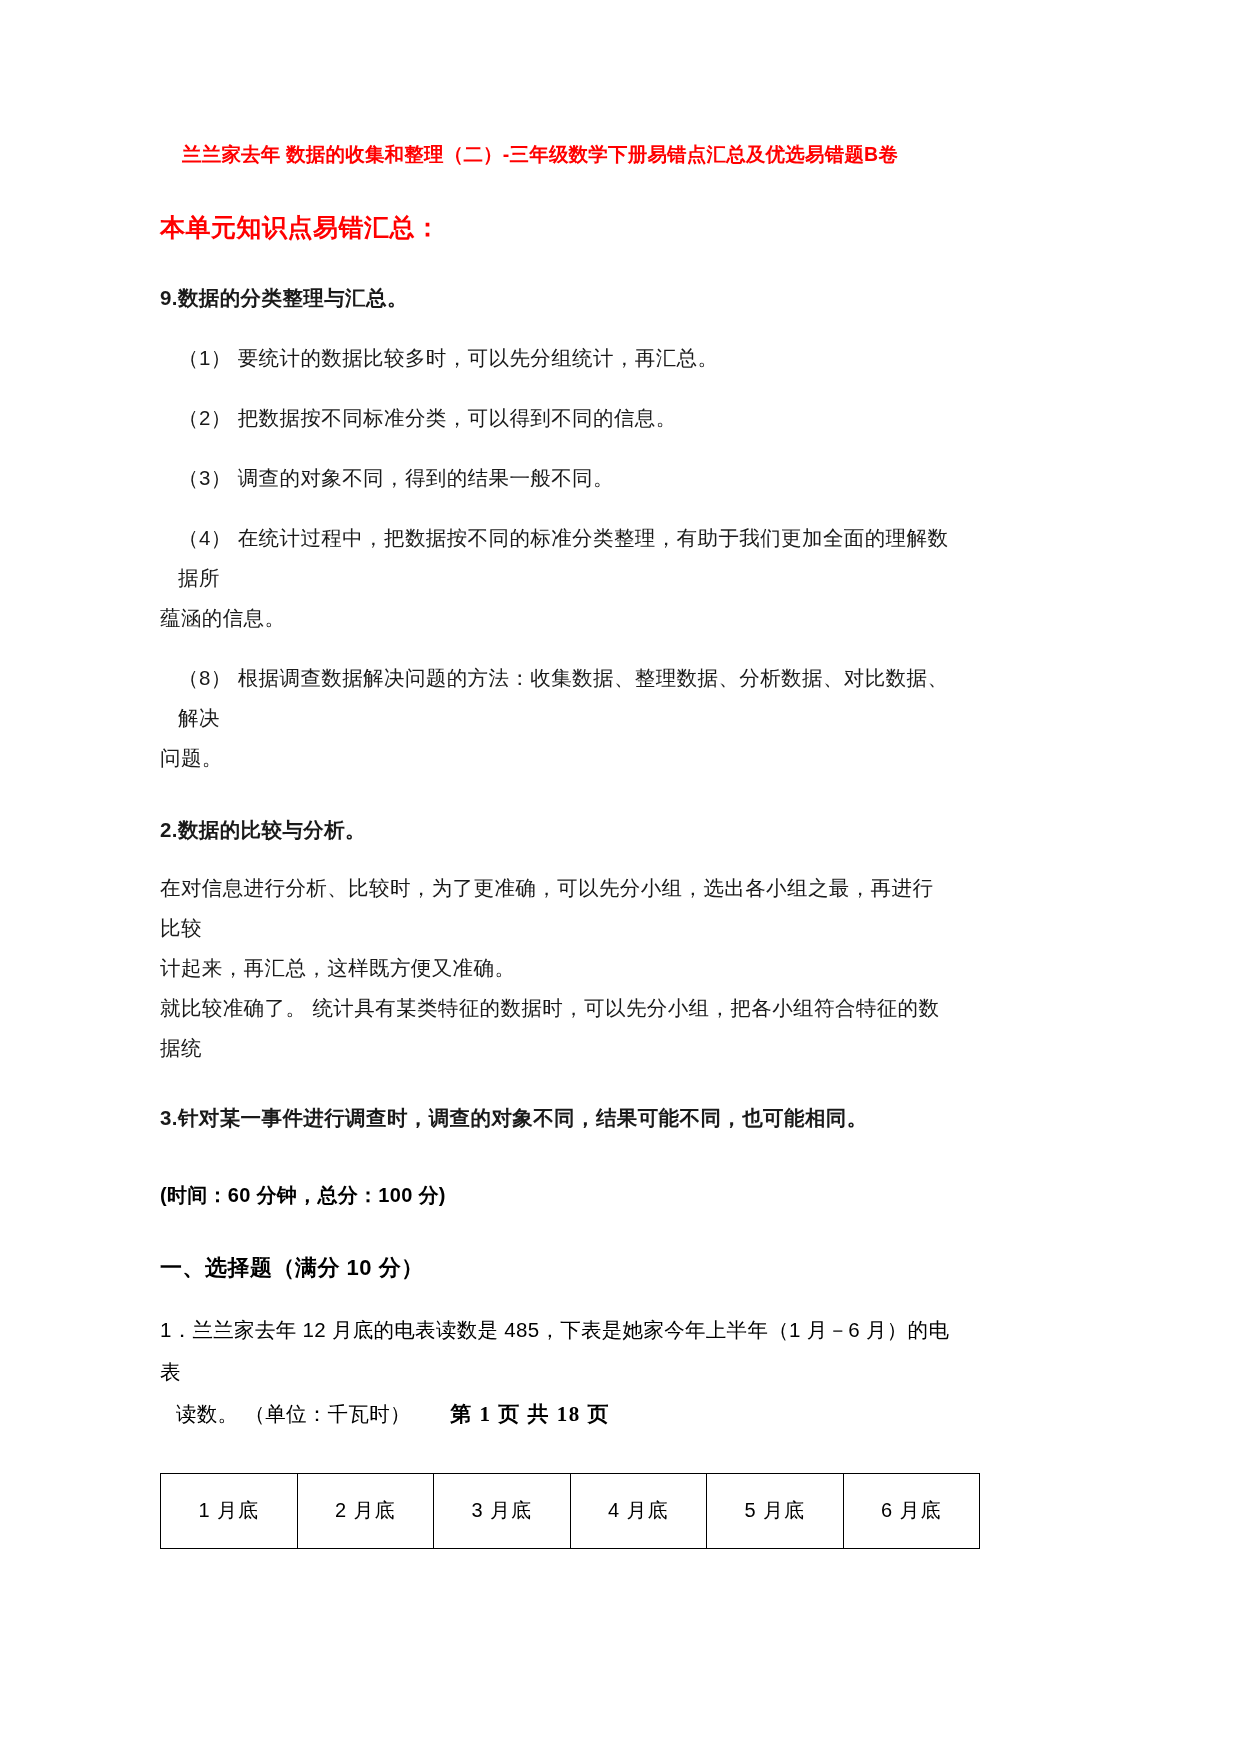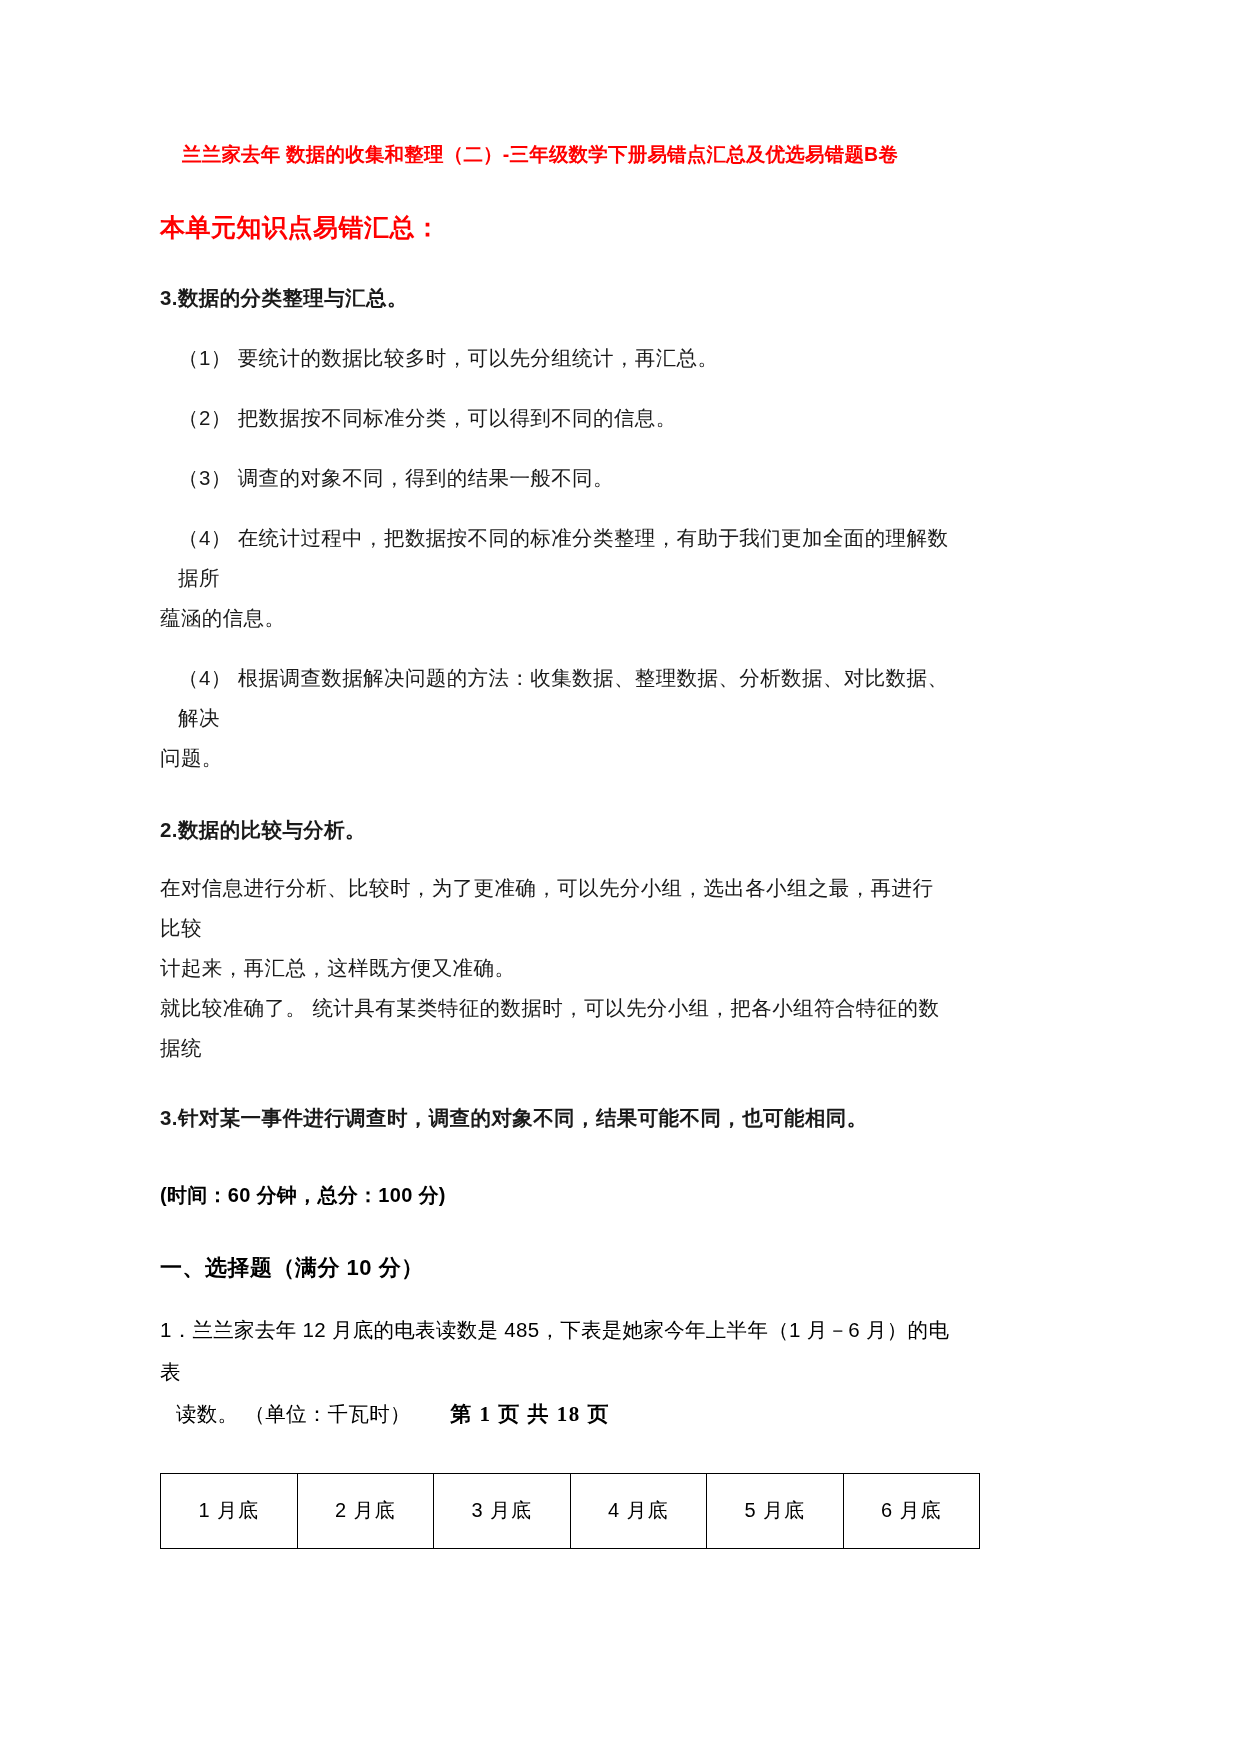--- a/index.html
+++ b/index.html
@@ -163,33 +163,33 @@
 <body>
 
 <div class="page">
 
   <div class="content">
 
     <h1 class="doc-title">兰兰家去年 数据的收集和整理（二）-三年级数学下册易错点汇总及优选易错题B卷</h1>
 
     <h2 class="red-heading">本单元知识点易错汇总：</h2>
 
-    <p class="para kp-head">3.数据的分类整理与汇总。</p>
+    <p class="para kp-head">9.数据的分类整理与汇总。</p>
 
     <p class="para kp-item">（1） 要统计的数据比较多时，可以先分组统计，再汇总。</p>
 
     <p class="para kp-item">（2） 把数据按不同标准分类，可以得到不同的信息。</p>
 
     <p class="para kp-item">（3） 调查的对象不同，得到的结果一般不同。</p>
 
     <p class="para kp-item">（4） 在统计过程中，把数据按不同的标准分类整理，有助于我们更加全面的理解数据所</p>
 
     <p class="para kp-item cont">蕴涵的信息。</p>
 
-    <p class="para kp-item">（4） 根据调查数据解决问题的方法：收集数据、整理数据、分析数据、对比数据、解决</p>
+    <p class="para kp-item">（8） 根据调查数据解决问题的方法：收集数据、整理数据、分析数据、对比数据、解决</p>
 
     <p class="para kp-item cont">问题。</p>
 
     <p class="para kp-head2">2.数据的比较与分析。</p>
 
     <p class="para sec-body">在对信息进行分析、比较时，为了更准确，可以先分小组，选出各小组之最，再进行比较</p>
 
     <p class="para sec-body tight">计起来，再汇总，这样既方便又准确。</p>
 
     <p class="para sec-body tight">就比较准确了。 统计具有某类特征的数据时，可以先分小组，把各小组符合特征的数据统</p>

